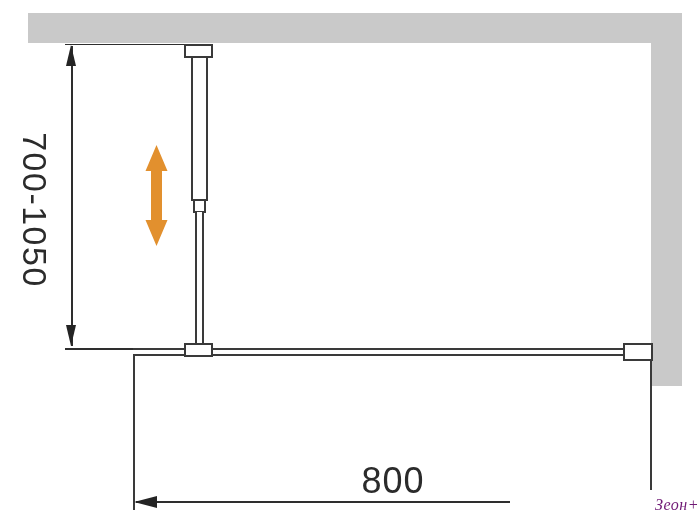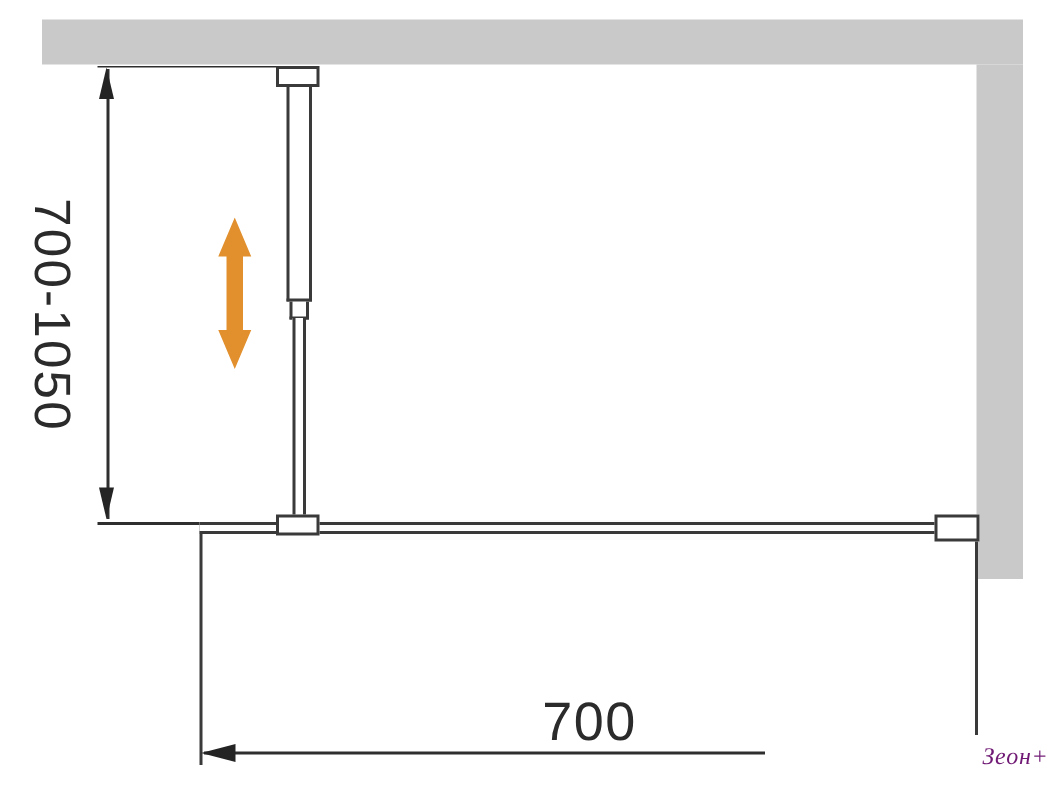--- a/index.html
+++ b/index.html
@@ -68,17 +68,17 @@
   <div class="abs rod rod-lower"></div>
   <div class="abs rod rod-clamp"></div>
   <div class="abs rod wall-clamp"></div>
 
   <svg class="abs adjust-arrow" viewBox="0 0 23 101" aria-hidden="true">
     <polygon points="11.5,0 0.5,26 6,26 6,75 0.5,75 11.5,101 22.5,75 17,75 17,26 22.5,26" fill="#e2902e"></polygon>
   </svg>
 
   <div class="abs line hdim"></div>
   <div class="abs tri tri-left"></div>
-  <div class="abs dim-label hlabel">700</div>
+  <div class="abs dim-label hlabel">800</div>
 
   <div class="abs watermark">Зеон+</div>
 
 </div>
 
 </body></html>

